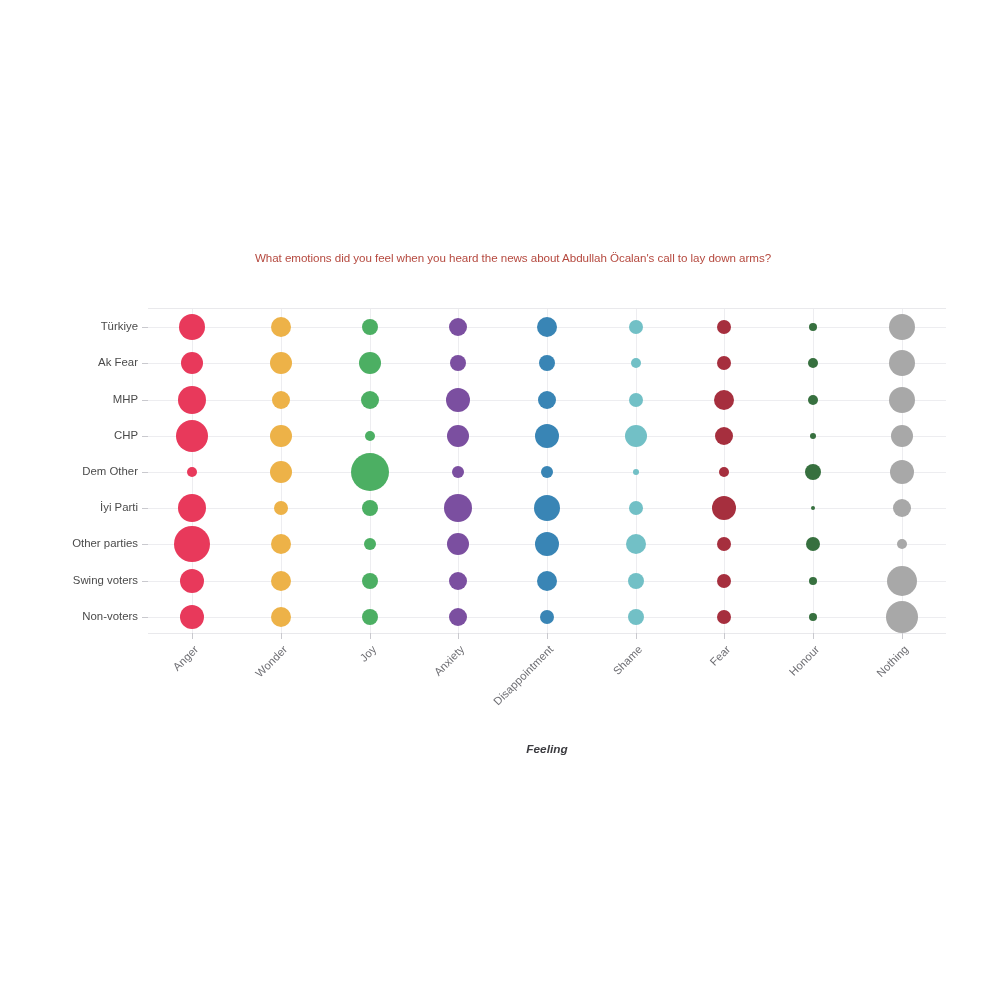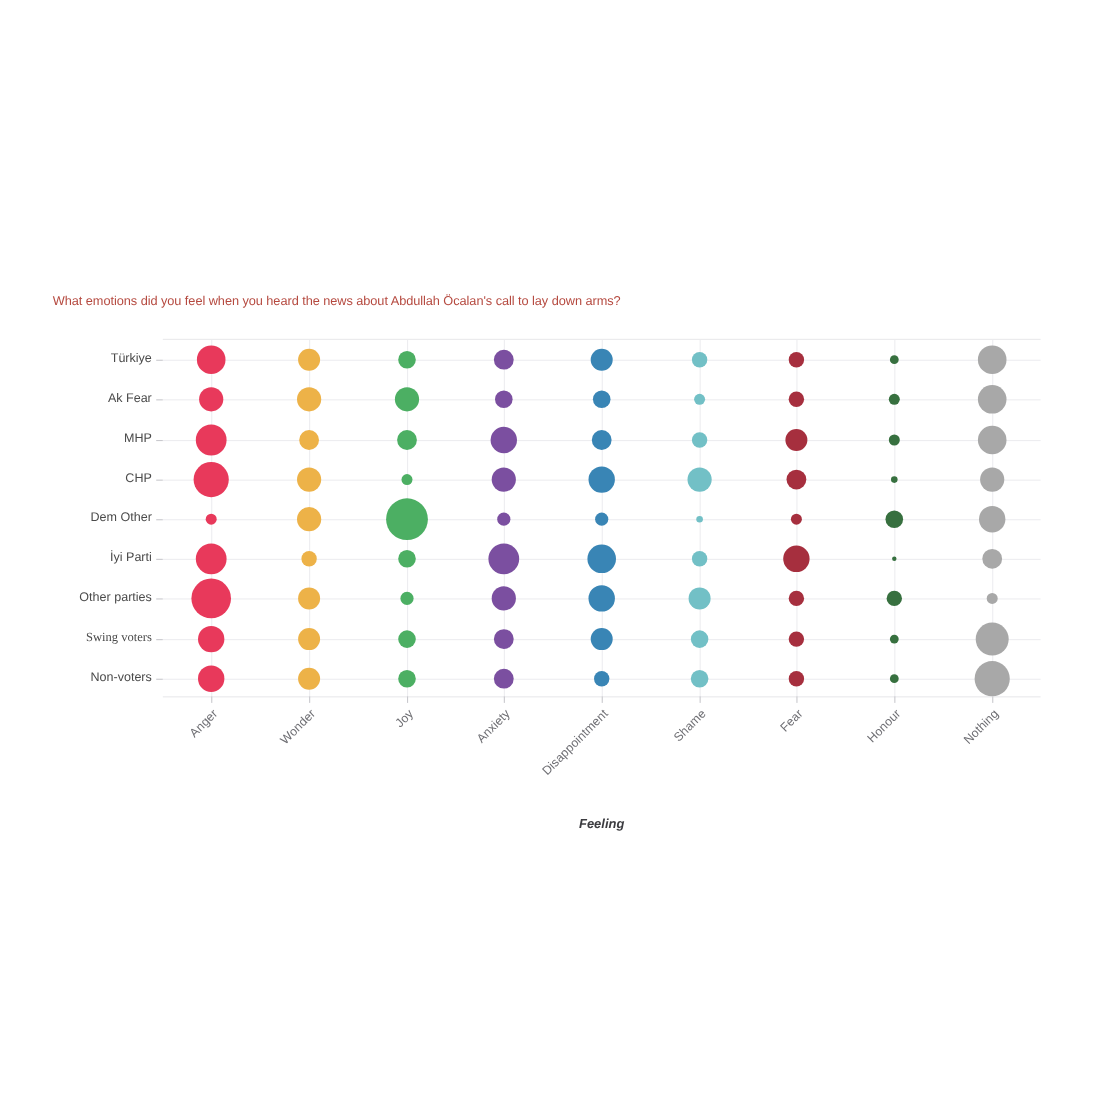--- a/index.html
+++ b/index.html
@@ -32,26 +32,27 @@
   }
   #chart-title {
     font-size: 14.4px;
     font-weight: bold;
     color: #B03A32;
     letter-spacing: -0.15px;
     line-height: 1.25;
     white-space: nowrap;
   }
   #chart-subtitle {
-    margin-top: 24px;
+    margin-top: 8px;
     font-size: 11.6px;
     font-weight: normal;
     color: #B5493F;
     letter-spacing: -0.05px;
     white-space: nowrap;
+    text-align: center;
   }
 
   
   #plot-wrap {
     position: absolute;
     left: 148px;
     top: 308px;
     width: 798px;
     height: 326px;
   }
@@ -292,19 +293,19 @@
         </div>
     </div>
     <div id="ylabels">
         <div class="ytick-label" style="top: 18.1111px;">Türkiye</div>
         <div class="ytick-label" style="top: 54.3333px;">Ak Fear</div>
         <div class="ytick-label" style="top: 90.5556px;">MHP</div>
         <div class="ytick-label" style="top: 126.778px;">CHP</div>
         <div class="ytick-label" style="top: 163px;">Dem Other</div>
         <div class="ytick-label" style="top: 199.222px;">İyi Parti</div>
         <div class="ytick-label" style="top: 235.444px;">Other parties</div>
-        <div class="ytick-label" style="top: 271.667px; font-family: Liberation Serif, serif;">Swing voters</div>
+        <div class="ytick-label" style="top: 271.667px;">Swing voters</div>
         <div class="ytick-label" style="top: 307.889px;">Non-voters</div>
       </div>
     <div id="xaxis-title">Feeling</div>
   </div>
 
 </div>
 
 </body></html>

